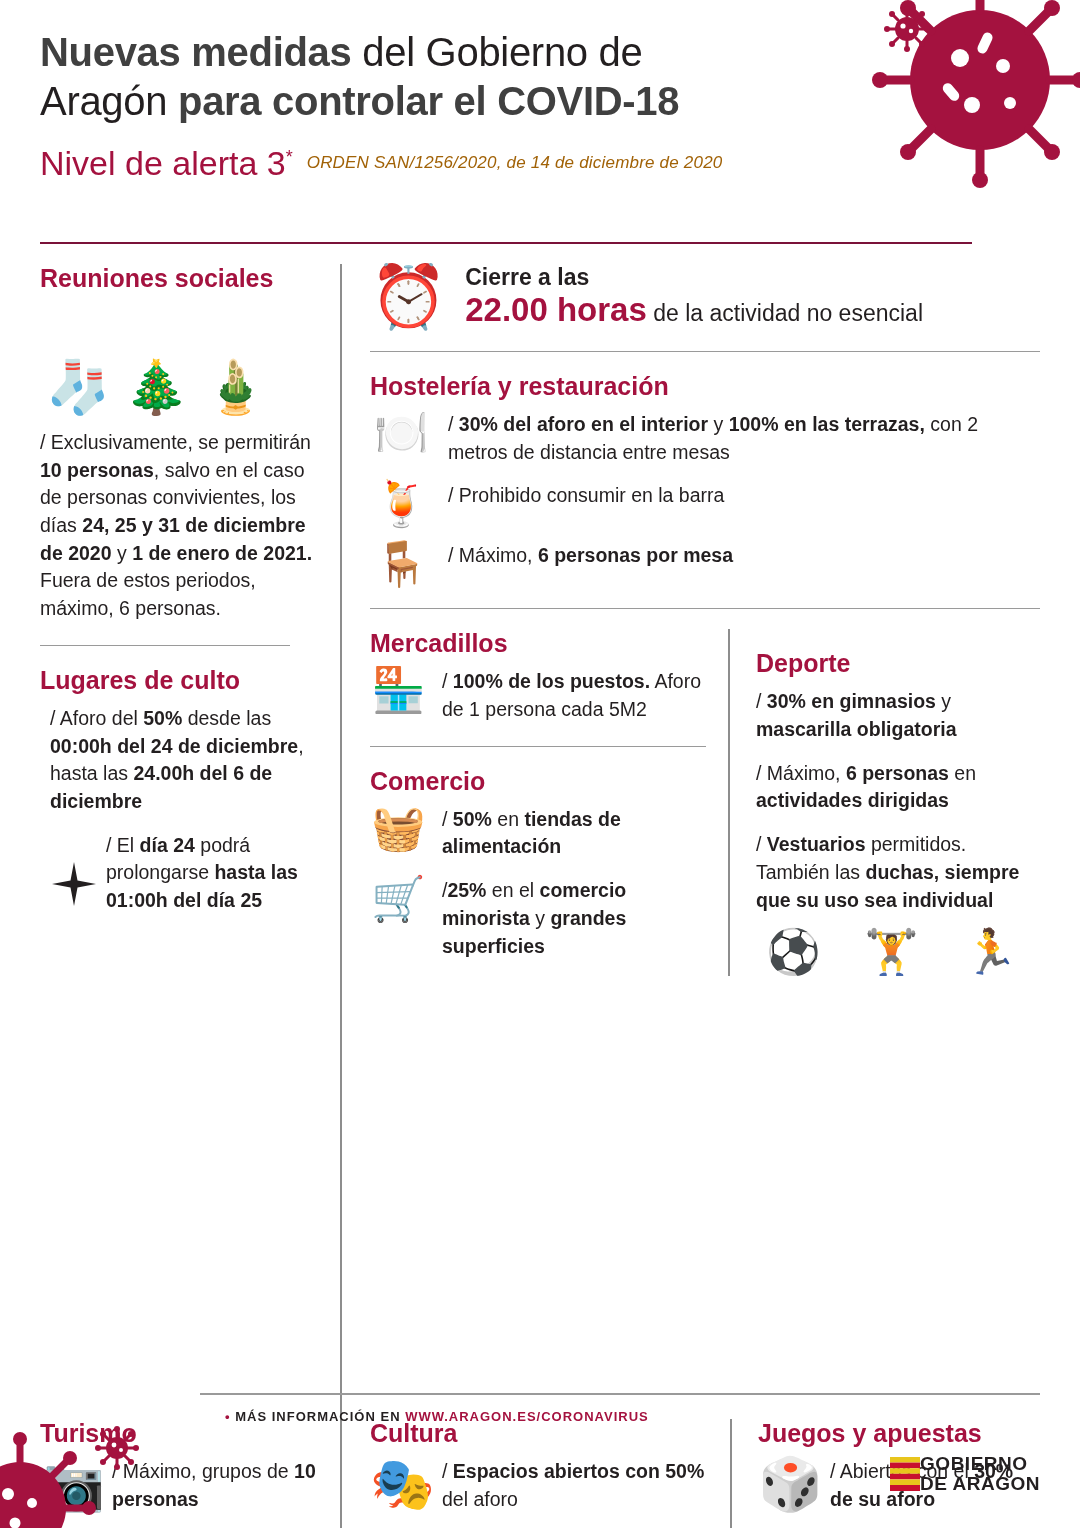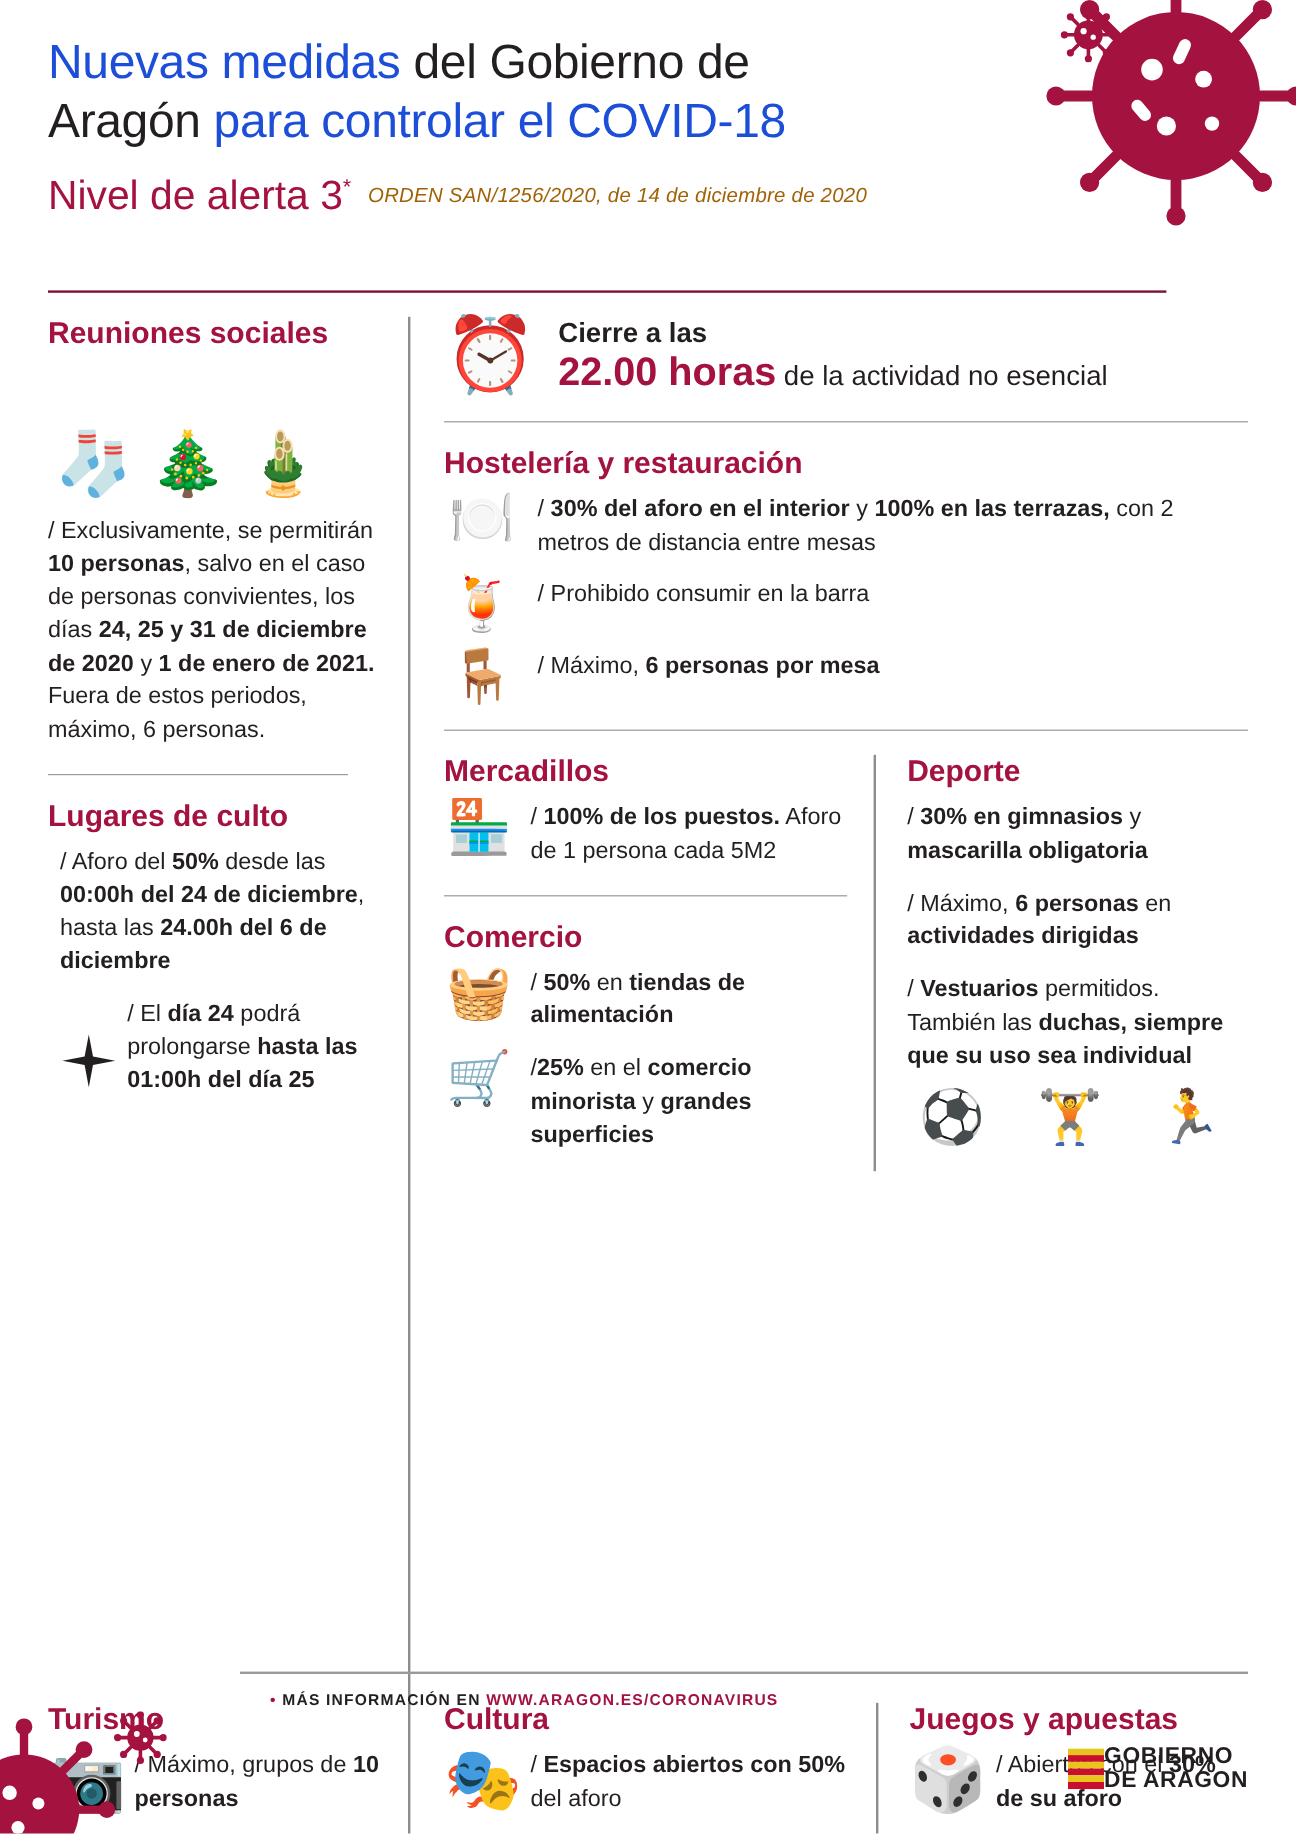--- a/index.html
+++ b/index.html
@@ -33,22 +33,22 @@
   }
   .title {
     font-size: 40px;
     line-height: 1.22;
     font-weight: 400;
     margin: 0;
     max-width: 800px;
     letter-spacing: -0.3px;
   }
   .title .accent {
-    color: #1d4ed8;
-    font-weight: normal;
+    color: #404040;
+    font-weight: bold;
   }
   .title .dark {
     color: #231f20;
     font-weight: 400;
   }
   .subtitle-row {
     display: flex;
     align-items: center;
     gap: 14px;
     margin-top: 18px;
@@ -188,20 +188,21 @@
     box-sizing: border-box;
   }
   .sub-col.mid {
     width: 360px;
     padding-right: 22px;
     border-right: 2px solid #8d8d8d;
   }
   .sub-col.right {
     flex: 1;
     padding-left: 26px;
+    margin-top: 20px;
   }
 
   .icon-row {
     display: flex;
     align-items: flex-start;
     gap: 14px;
     margin-bottom: 16px;
   }
   .icon-row .ic {
     width: 58px;

